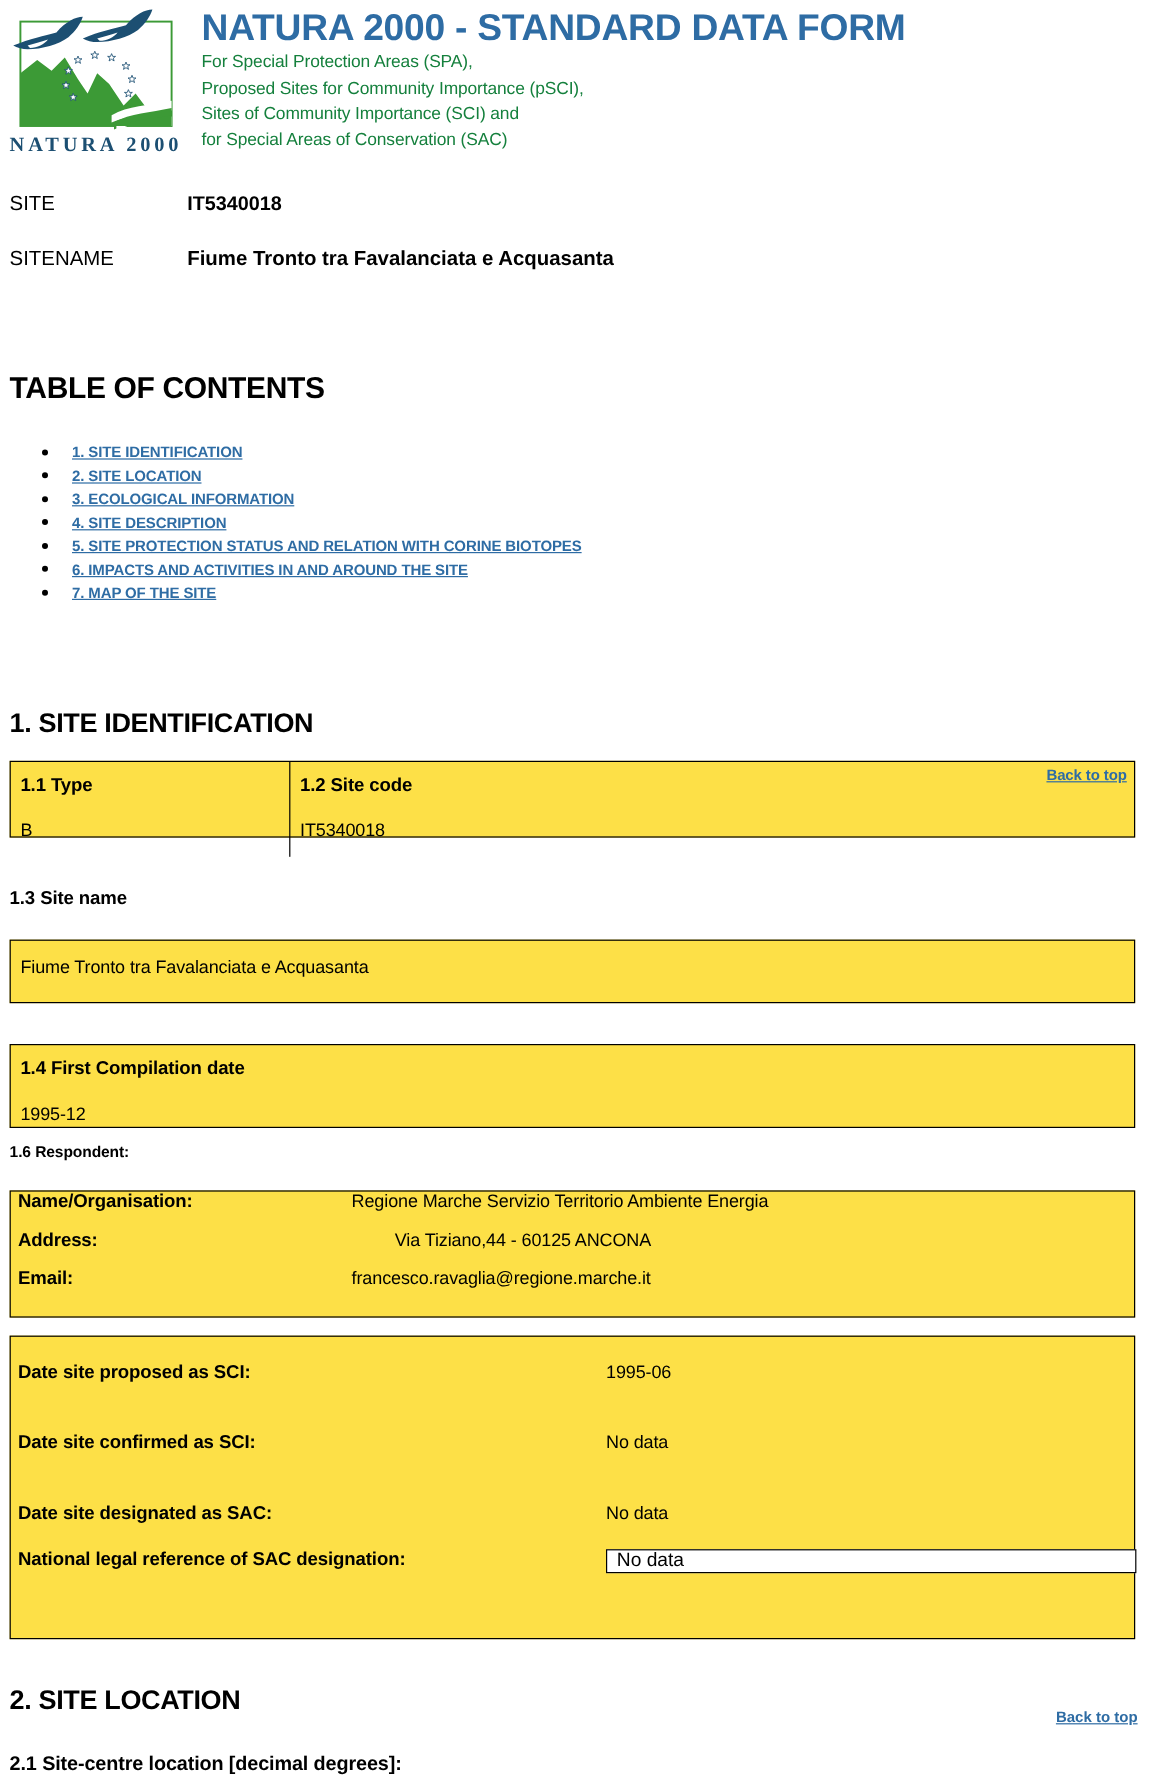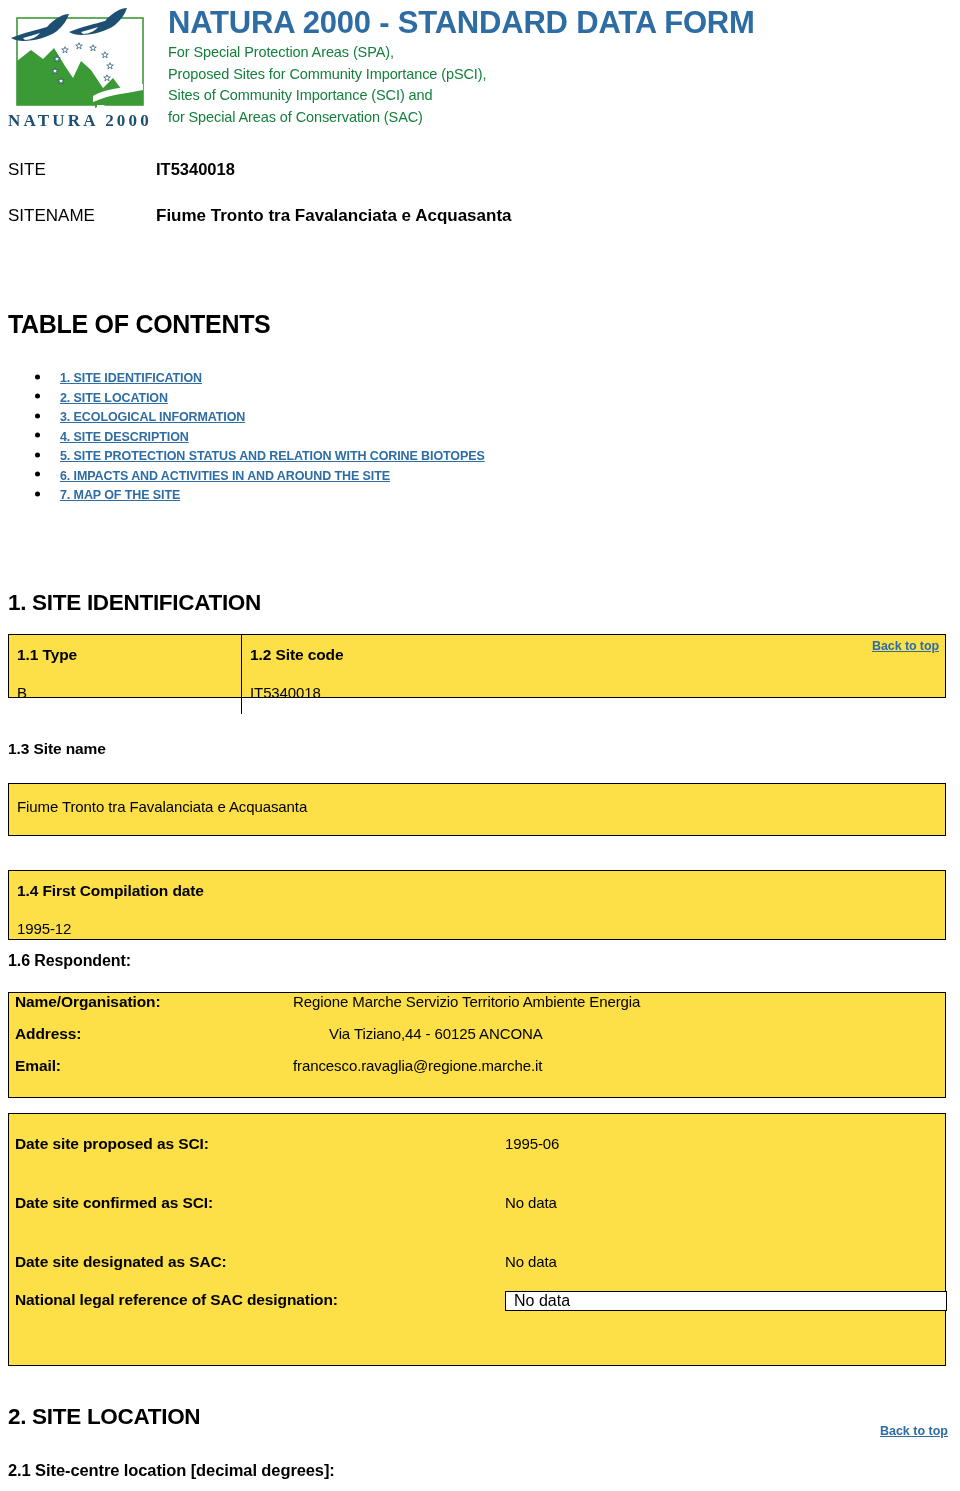--- a/index.html
+++ b/index.html
@@ -190,21 +190,21 @@
   }
 
   
   #tbl-dates { top: 850px; height: 70px; margin-top: 20px; }
   #tbl-dates .c1 { width: 472px; }
   #tbl-dates .c2 { flex: 1; }
 
   
   #lbl-respondent {
     top: 952px;
-    font-size: 16px;
+    font-size: 13px;
   }
   #tbl-respondent { top: 992px; height: 106px; }
   .resp-row {
     display: flex;
     align-items: baseline;
     height: 32px;
     padding-left: 6px;
   }
   .resp-label {
     width: 278px;

